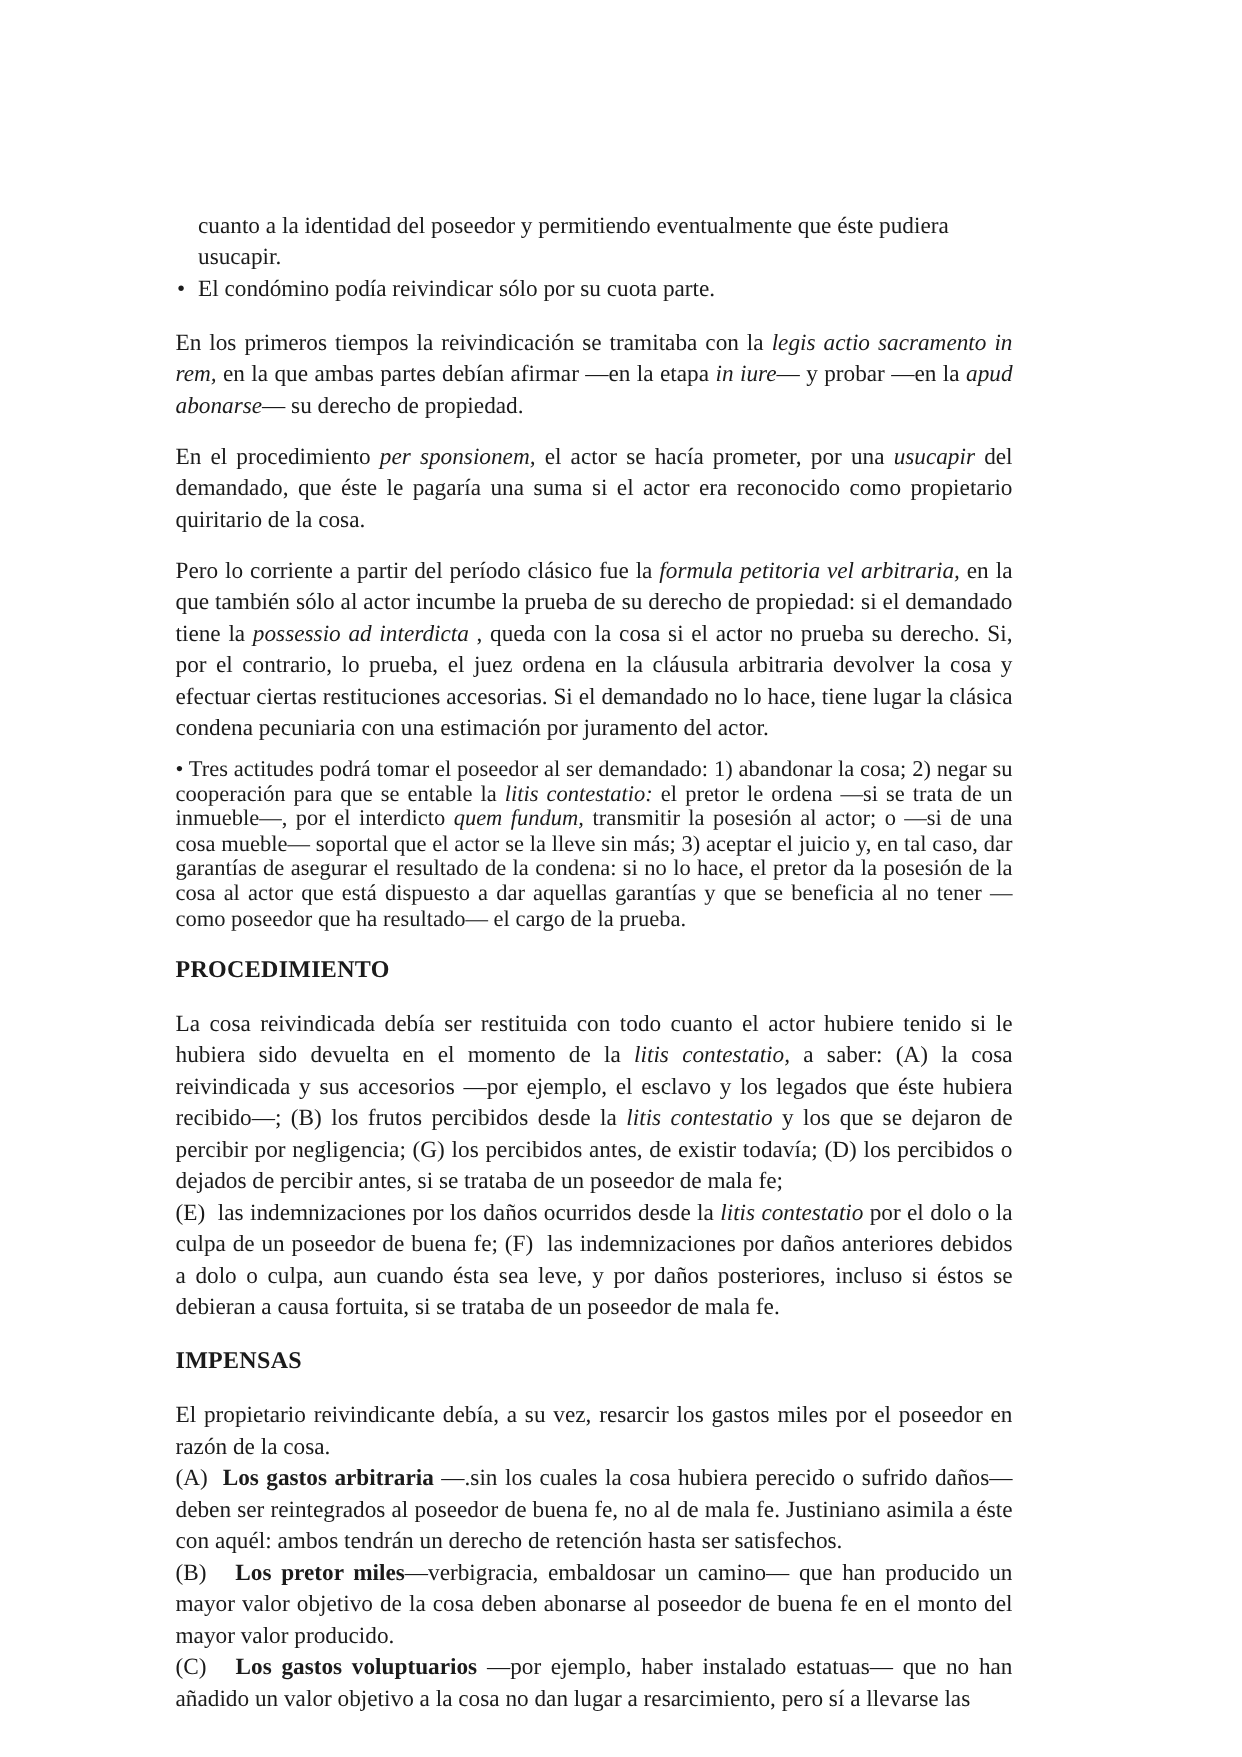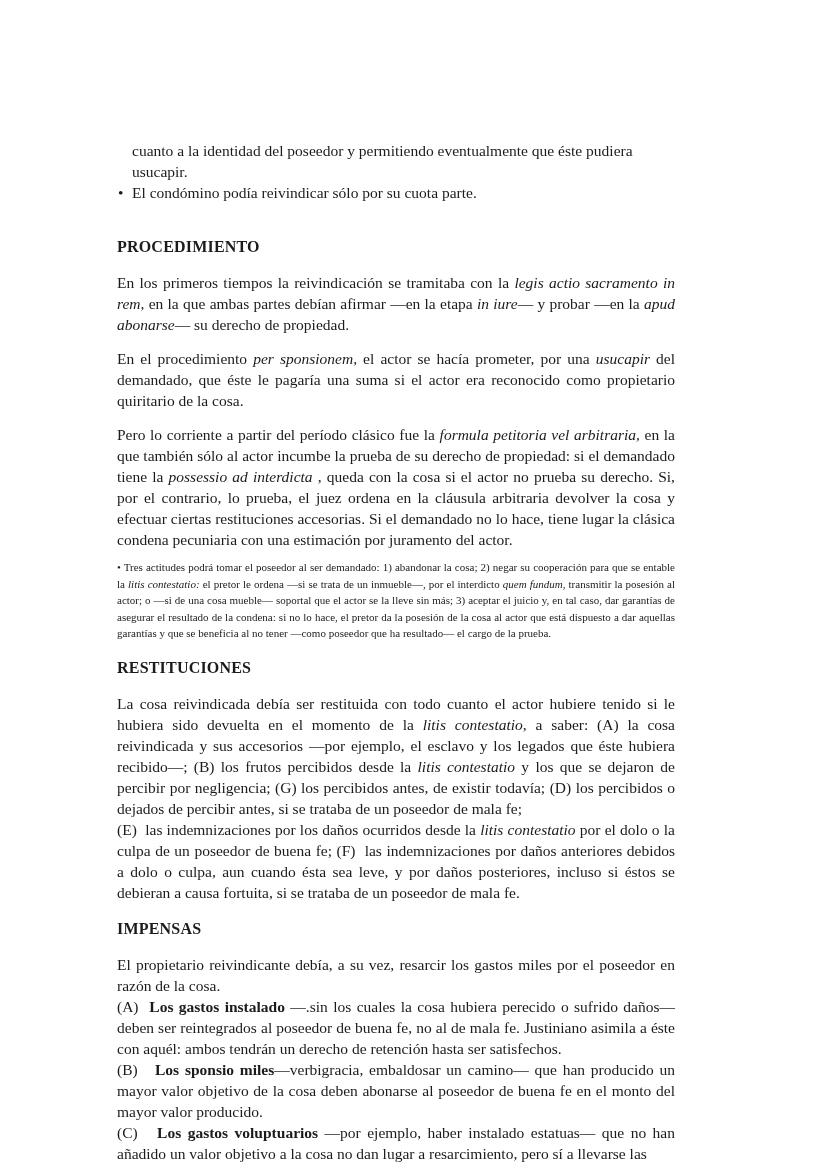--- a/index.html
+++ b/index.html
@@ -20,21 +20,21 @@
   }
   p { margin: 0; }
   .body {
     font-size: 15.5px;
     line-height: 21px;
     text-align: justify;
     margin-top: 13px;
   }
   .body.tight { margin-top: 0; }
   .small {
-    font-size: 11px;
+    font-size: 15px;
     line-height: 16.6px;
     text-align: justify;
     margin-top: 9px;
   }
   .heading {
     font-size: 16px;
     font-weight: bold;
     line-height: 21px;
     margin: 15px 0 0 0;
     letter-spacing: 0.2px;
@@ -66,32 +66,31 @@
 <body>
 
 <div class="page">
   <p class="intro-cont">cuanto a la identidad del poseedor y permitiendo eventualmente que éste pudiera usucapir.</p>
   <p class="bullet-item">
     <span class="bullet-marker">•</span>
     <span>El condómino podía reivindicar sólo por su cuota parte.</span>
   </p>
   <div id="sections">
       <section>
-        <h2 class="heading">PROCEDIMIENTO</h2>
         <p class="body block-first">En los primeros tiempos la reivindicación se tramitaba con la <i>legis actio sacramento in rem,</i> en la que ambas partes debían afirmar —en la etapa <i>in iure</i>— y probar —en la <i>apud abonarse</i>— su derecho de propiedad.</p>
         <p class="body">En el procedimiento <i>per sponsionem,</i> el actor se hacía prometer, por una <i>usucapir</i> del demandado, que éste le pagaría una suma si el actor era reconocido como propietario quiritario de la cosa.</p>
         <p class="body">Pero lo corriente a partir del período clásico fue la <i>formula petitoria vel arbitraria,</i> en la que también sólo al actor incumbe la prueba de su derecho de propiedad: si el demandado tiene la <i>possessio ad interdicta</i> , queda con la cosa si el actor no prueba su derecho. Si, por el contrario, lo prueba, el juez ordena en la cláusula arbitraria devolver la cosa y efectuar ciertas restituciones accesorias. Si el demandado no lo hace, tiene lugar la clásica condena pecuniaria con una estimación por juramento del actor.</p>
         <p class="small">• Tres actitudes podrá tomar el poseedor al ser demandado: 1) abandonar la cosa; 2) negar su cooperación para que se entable la <i>litis contestatio:</i> el pretor le ordena —si se trata de un inmueble—, por el interdicto <i>quem fundum,</i> transmitir la posesión al actor; o —si de una cosa mueble— soportal que el actor se la lleve sin más; 3) aceptar el juicio y, en tal caso, dar garantías de asegurar el resultado de la condena: si no lo hace, el pretor da la posesión de la cosa al actor que está dispuesto a dar aquellas garantías y que se beneficia al no tener —como poseedor que ha resultado— el cargo de la prueba.</p>
       </section>
       <section>
-        <h2 class="heading">RESTITUCIONES</h2>
+        <h2 class="heading">PROCEDIMIENTO</h2>
         <p class="body block-first">La cosa reivindicada debía ser restituida con todo cuanto el actor hubiere tenido si le hubiera sido devuelta en el momento de la <i>litis contestatio,</i> a saber: (A) la cosa reivindicada y sus accesorios —por ejemplo, el esclavo y los legados que éste hubiera recibido—; (B) los frutos percibidos desde la <i>litis contestatio</i> y los que se dejaron de percibir por negligencia; (G) los percibidos antes, de existir todavía; (D) los percibidos o dejados de percibir antes, si se trataba de un poseedor de mala fe;</p>
         <p class="body tight">(E)&nbsp; las indemnizaciones por los daños ocurridos desde la <i>litis contestatio</i> por el dolo o la culpa de un poseedor de buena fe; (F)&nbsp; las indemnizaciones por daños anteriores debidos a dolo o culpa, aun cuando ésta sea leve, y por daños posteriores, incluso si éstos se debieran a causa fortuita, si se trataba de un poseedor de mala fe.</p>
       </section>
       <section>
         <h2 class="heading">IMPENSAS</h2>
         <p class="body block-first">El propietario reivindicante debía, a su vez, resarcir los gastos miles por el poseedor en razón de la cosa.</p>
-        <p class="body tight">(A)&nbsp; <b>Los gastos instalado</b> —.sin los cuales la cosa hubiera perecido o sufrido daños— deben ser reintegrados al poseedor de buena fe, no al de mala fe. Justiniano asimila a éste con aquél: ambos tendrán un derecho de retención hasta ser satisfechos.</p>
-        <p class="body tight">(B)&nbsp;&nbsp; <b>Los sponsio miles</b>—verbigracia, embaldosar un camino— que han producido un mayor valor objetivo de la cosa deben abonarse al poseedor de buena fe en el monto del mayor valor producido.</p>
+        <p class="body tight">(A)&nbsp; <b>Los gastos arbitraria</b> —.sin los cuales la cosa hubiera perecido o sufrido daños— deben ser reintegrados al poseedor de buena fe, no al de mala fe. Justiniano asimila a éste con aquél: ambos tendrán un derecho de retención hasta ser satisfechos.</p>
+        <p class="body tight">(B)&nbsp;&nbsp; <b>Los pretor miles</b>—verbigracia, embaldosar un camino— que han producido un mayor valor objetivo de la cosa deben abonarse al poseedor de buena fe en el monto del mayor valor producido.</p>
         <p class="body tight">(C)&nbsp;&nbsp; <b>Los gastos voluptuarios</b> —por ejemplo, haber instalado estatuas— que no han añadido un valor objetivo a la cosa no dan lugar a resarcimiento, pero sí a llevarse las</p>
       </section>
     </div>
 </div>
 
 </body></html>

